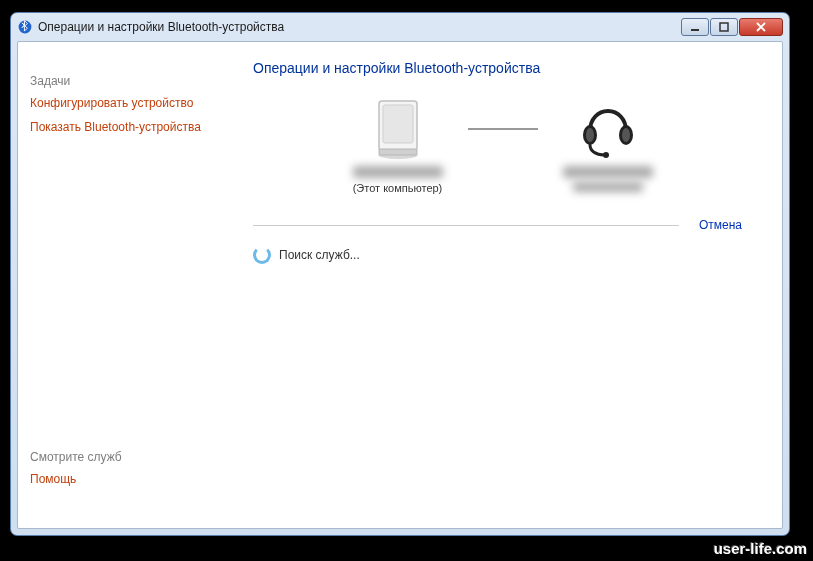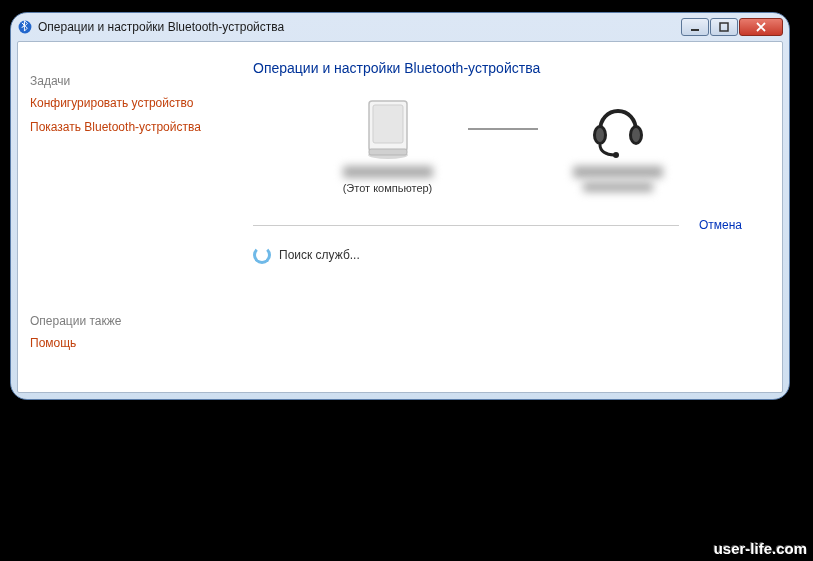--- a/index.html
+++ b/index.html
@@ -7,24 +7,24 @@
     font-family: "Segoe UI", Tahoma, sans-serif;
     background: #000;
     width: 813px;
     height: 561px;
     position: relative;
     overflow: hidden;
   }
   .outer-frame {
     position: absolute;
     left: 10px; top: 12px;
-    width: 780px; height: 388px;
+    width: 780px; height: 524px;
     background: linear-gradient(#dce7f5, #cfdff0);
     border: 1px solid #5a7ca8;
-    border-radius: 17px;
+    border-radius: 7px;
     box-shadow: 0 0 12px rgba(0,0,0,0.6);
     display: flex;
     flex-direction: column;
   }
   .titlebar {
     height: 28px;
     display: flex;
     align-items: center;
     padding: 0 6px;
   }
@@ -87,21 +87,21 @@
   .main-heading {
     font-size: 14px;
     font-weight: 400;
     color: #003399;
     margin-bottom: 18px;
   }
   .device-row {
     display: flex;
     align-items: flex-start;
     justify-content: center;
-    gap: 10px;
+    gap: 0;
     margin-bottom: 24px;
   }
   .device-col {
     width: 140px;
     display: flex;
     flex-direction: column;
     align-items: center;
     text-align: center;
   }
   .device-icon-box {
@@ -185,21 +185,21 @@
       </div>
     </div>
   </div>
 
   <div class="client-area">
     <div class="sidebar">
       <div class="sidebar-heading">Задачи</div>
       <div class="sidebar-link">Конфигурировать устройство</div>
       <div class="sidebar-link">Показать Bluetooth-устройства</div>
       <div class="sidebar-spacer"></div>
-      <div class="sidebar-heading">Операции также</div>
+      <div class="sidebar-heading">Смотрите служб</div>
       <div class="sidebar-link">Помощь</div>
     </div>
 
     <div class="main">
       <div class="main-heading">Операции и настройки Bluetooth-устройства</div>
 
       <div class="device-row">
         <div class="device-col">
           <div class="device-icon-box">
             <svg width="50" height="64" viewBox="0 0 50 64">

